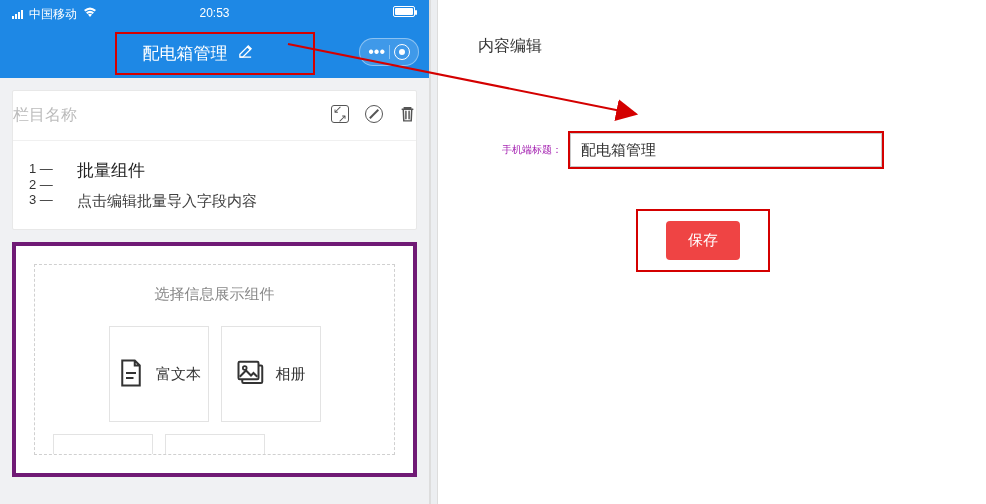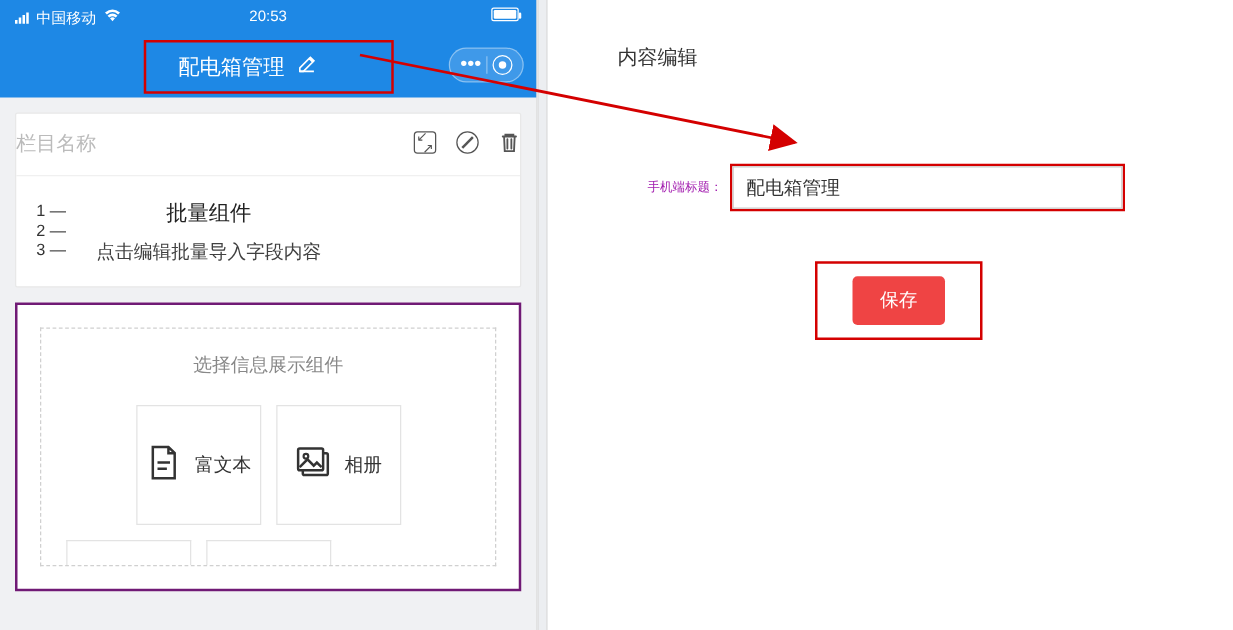--- a/index.html
+++ b/index.html
@@ -31,34 +31,34 @@
   .ico-sq { width:18px; height:18px; border:1.5px solid #555; border-radius:3px; position:relative; display:inline-block;}
   .ico-sq::before{content:"↙";position:absolute;left:1px;top:-3px;font-size:11px;color:#555;}
   .ico-sq::after{content:"↗";position:absolute;right:1px;bottom:-3px;font-size:11px;color:#555;}
   .ico-no { width:18px;height:18px;border:1.8px solid #555;border-radius:50%;position:relative;display:inline-block;}
   .ico-no::after{content:"";position:absolute;left:2px;top:7px;width:12px;height:1.8px;background:#555;transform:rotate(-45deg);}
   .ico-trash { display:inline-block; font-size:17px; line-height:17px;}
 
   .batch-row { display:flex; padding: 18px 16px; gap: 18px; align-items:flex-start;}
   .list-icon { width:30px; color:#333; font-size:13px; line-height:1.2; padding-top:2px;}
   .list-icon .ln { display:block; }
-  .batch-txt .t1 { font-size:17px; color:#222; margin-bottom:10px;text-align:center;}
+  .batch-txt .t1 { font-size:17px; color:#222; margin-bottom:10px;}
   .batch-txt .t2 { font-size:15px; color:#404040;}
 
   
-  .comp-card { background:#fff; margin: 4px 12px 0 12px; padding: 18px; border:2px solid #701a75; }
+  .comp-card { background:#fff; margin: 4px 12px 0 12px; padding: 18px; border:4px solid #701a75; }
   .comp-dash { border: 1px dashed #d0d0d0; padding: 20px 14px 0 14px; }
   .comp-head { text-align:center; color:#888; font-size:15px; margin-bottom: 22px;}
   .comp-grid { display:flex; gap: 12px; justify-content:center;}
   .comp-item { width: 100px; height: 96px; border:1px solid #e3e3e3; background:#fff; display:flex; flex-direction:row; align-items:center; justify-content:center; gap:10px; font-size:15px; color:#333;}
   .comp-item svg { width:30px; height:30px; }
   .comp-row2 { display:flex; gap:12px; justify-content:center; margin-top:12px; }
 
   
-  .right-panel { position:absolute; left:438px; top: 0; right:0; height:440px; padding: 16px 20px; }
+  .right-panel { position:absolute; left:438px; top: 0; right:0; height:440px; padding: 16px 4px; }
   .right-divider { position:absolute; left:430px; top:0; width:8px; height:504px; background:#eceef1; border-left:1px solid #ddd; border-right:1px solid #ddd;}
 
   .rp-title { font-size:16px; color:#333; margin: 20px 0 0 36px; }
 
   .field-row { display:flex; align-items:center; margin: 74px 0 0 60px; gap: 6px; }
   .field-label { font-size:10px; color:#a21caf; }
   .field-input-wrap { border:2px solid #d40000; padding:0; }
   .field-input { width: 312px; height: 34px; border:1px solid #c9c9c9; padding: 0 10px; font-size:15px; color:#333; outline:none; }
 
   .save-wrap { margin: 40px 0 0 194px; border:2px solid #d40000; padding: 10px 28px; display:inline-block; }

